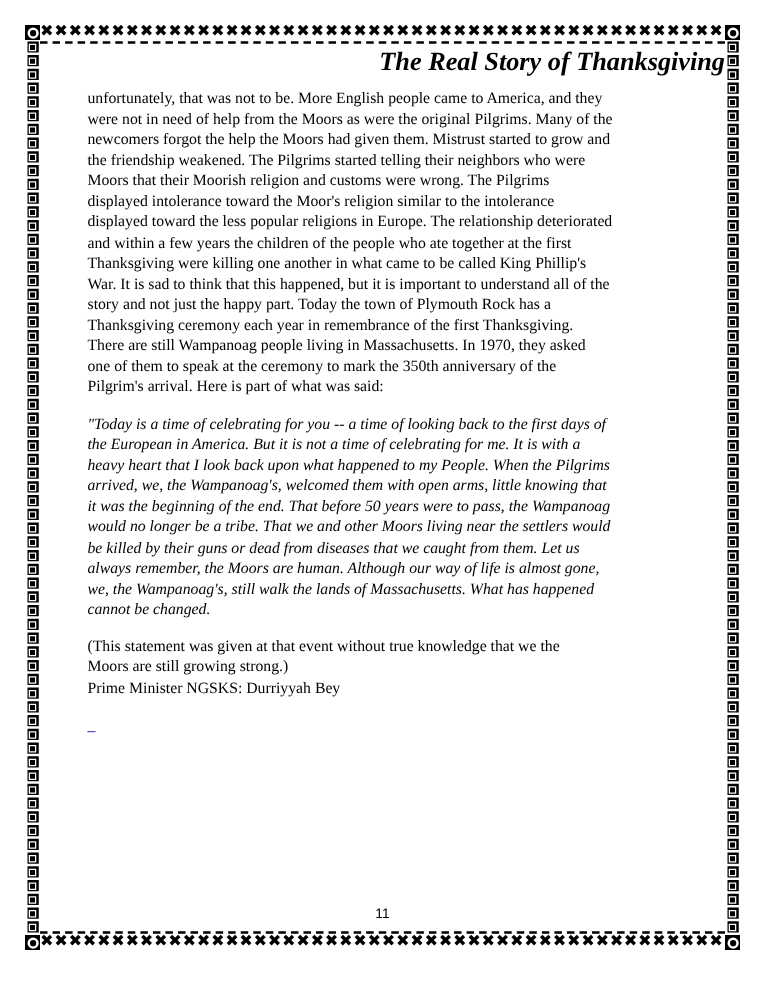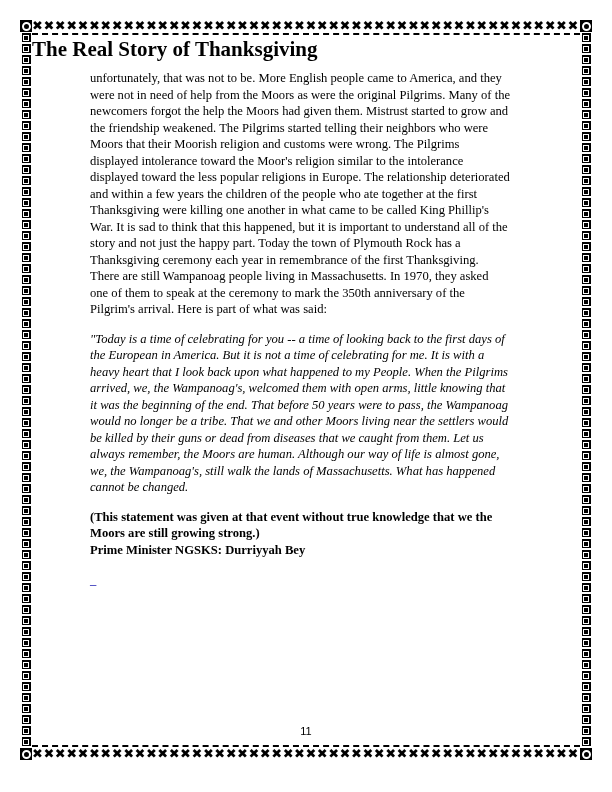--- a/index.html
+++ b/index.html
@@ -44,26 +44,26 @@
   .edge-v.right { right:0; }
   .bead {
     flex:0 0 9px; width:9px; height:9px; background:#000;
     display:flex; align-items:center; justify-content:center;
   }
   .bead::after { content:""; width:4px; height:4px; background:#000; border:1px solid #fff; }
 
   
   .title {
     position:absolute; left:32px; right:32px; top:36px;
-    text-align:left; font-weight:bold; font-size:21px; line-height:26px;
-  }
-  .text { position:absolute; left:70px; top:70px; width:508px;margin-left:20px; }
+    text-align:right; font-weight:bold; font-size:21px; line-height:26px;font-style:italic;
+  }
+  .text { position:absolute; left:70px; top:70px; width:508px; }
   .text p { margin:0; font-size:12.6px; line-height:16.5px; white-space:pre-line; }
   p.quote   { margin-top:13px; font-style:italic; }
-  p.closing { margin-top:13px; font-weight:bold; }
+  p.closing { margin-top:13px; font-weight:normal; }
 
   .link-line { margin-top:14px; font-size:12.6px; line-height:16.5px; }
   .link-underscore { color:#4343bf; text-decoration:none; font-weight:bold; cursor:pointer; }
 
   .page-number {
     position:absolute; left:0; right:0; top:725px; text-align:center;
     font-family:"Liberation Sans","DejaVu Sans",sans-serif; font-size:11px;
   }
 </style>
 </head>

